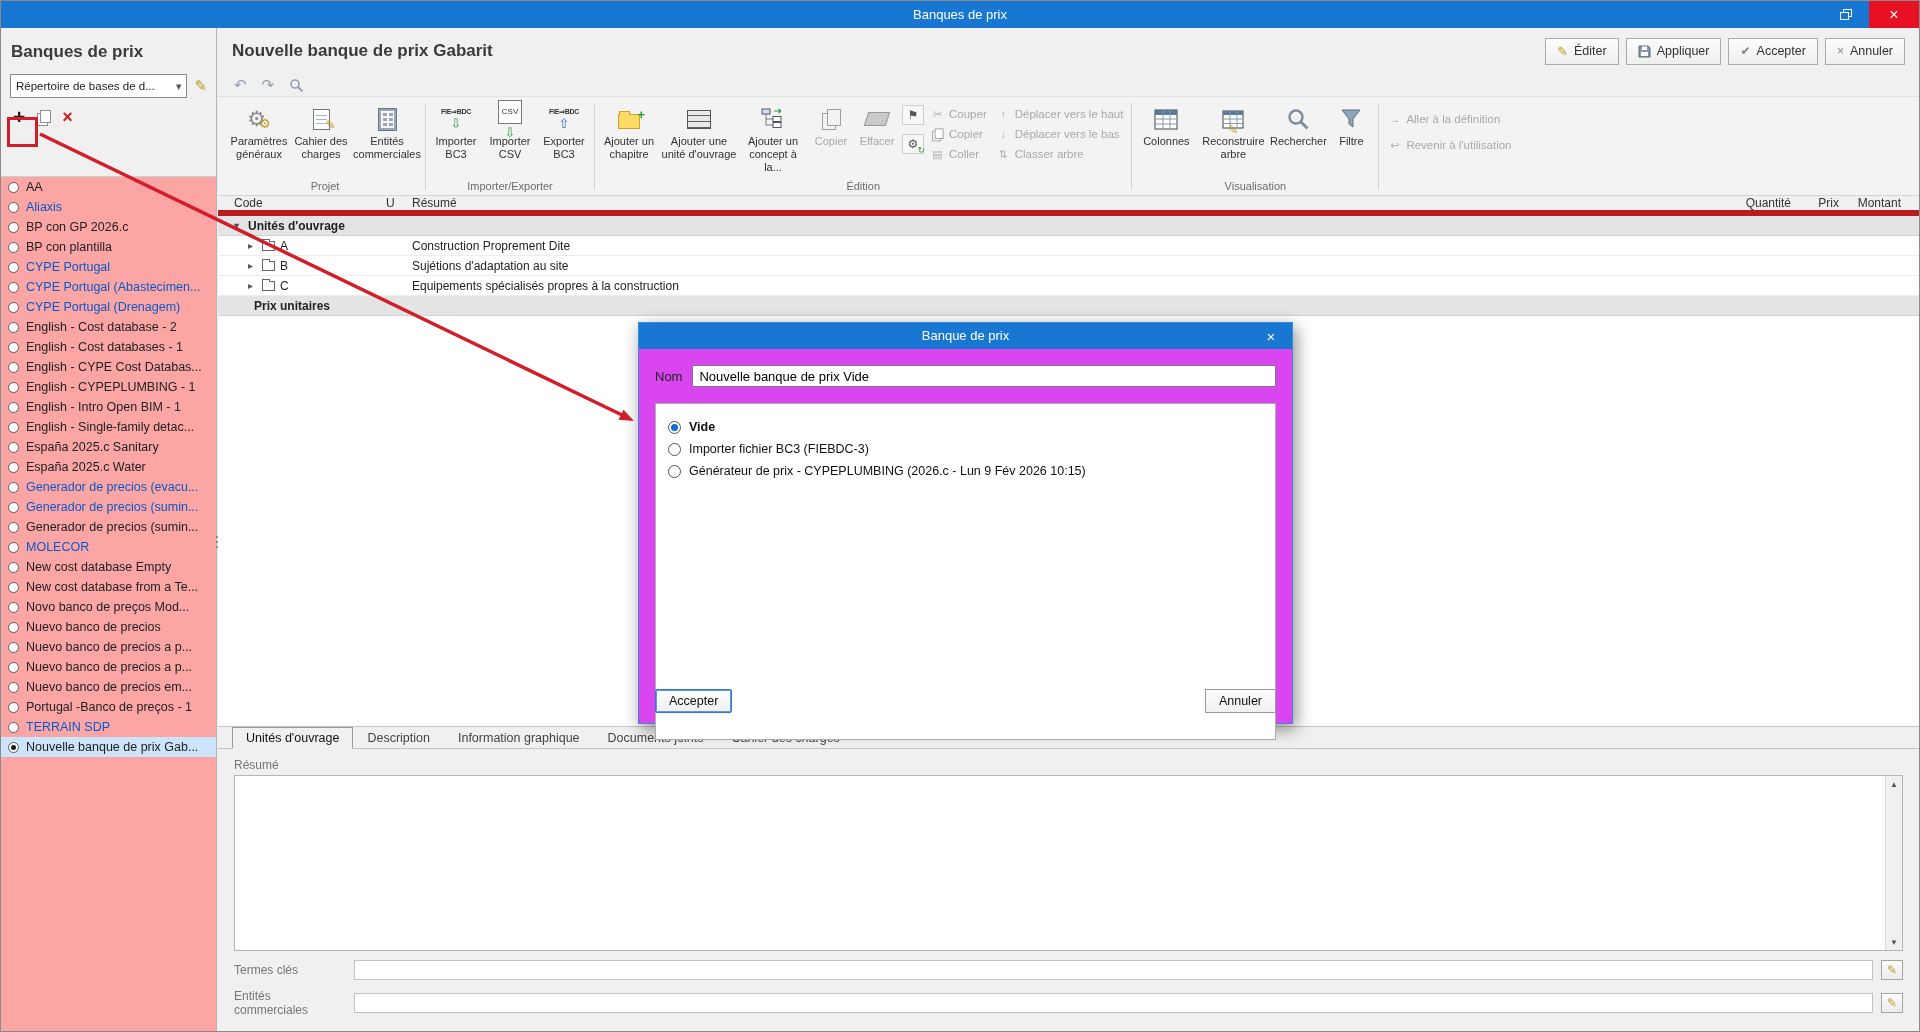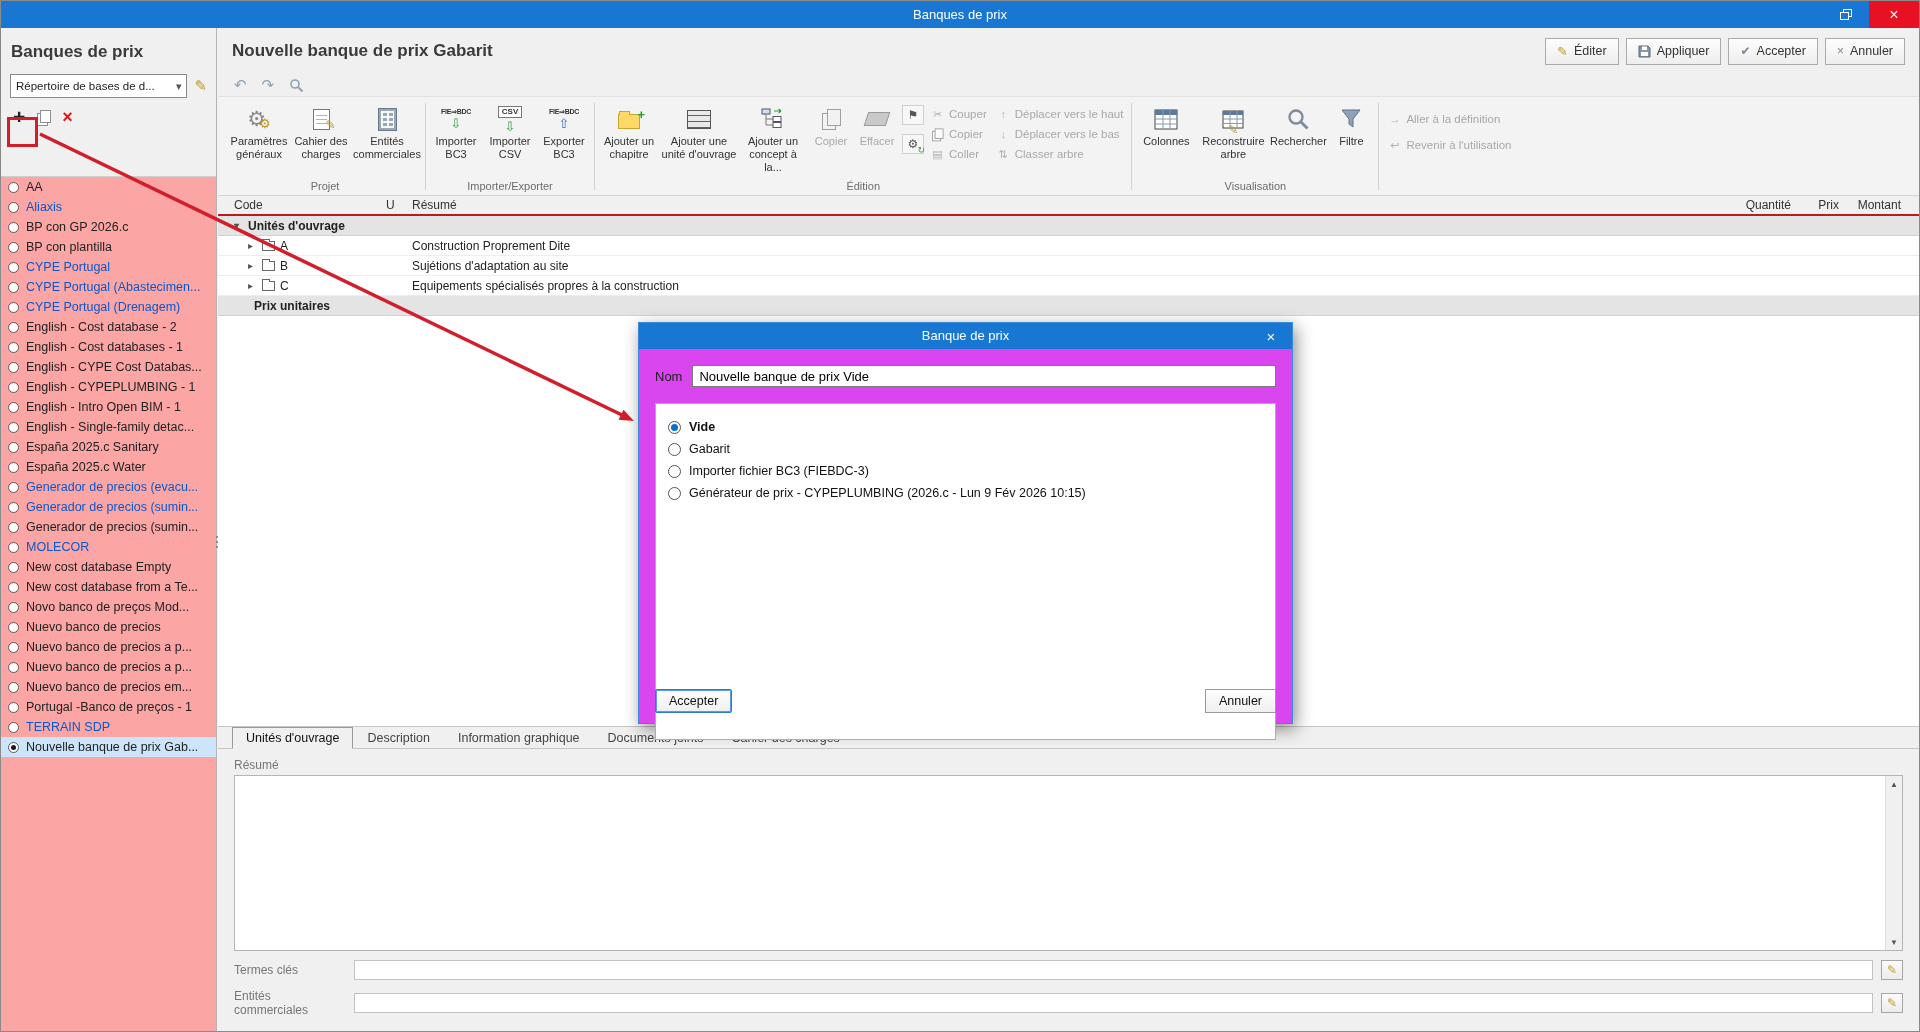--- a/index.html
+++ b/index.html
@@ -60,41 +60,41 @@
   .rbtn.disabled { color:#a8a8a8; }
   .gear-big { font-size:21px; color:#8a8a8a; } .gear-sm { font-size:13px; color:#c09a28; margin-left:-7px; margin-top:10px; }
   .ic-doc { width:17px; height:21px; background:#fff; border:1px solid #777; position:relative; }
   .ic-doc::before { content:""; position:absolute; left:2px; right:2px; top:3px; height:11px; background:repeating-linear-gradient(0deg,#9cb6d8 0 1.5px,transparent 1.5px 4px); }
   .ic-doc .edge-pencil { position:absolute; right:-7px; bottom:-4px; color:#c09a28; font-size:12px; }
   .ic-building { width:19px; height:23px; background:#9aa7b8; border:1px solid #6b7787; position:relative; }
   .ic-building::before { content:""; position:absolute; inset:2px; background:repeating-linear-gradient(0deg,rgba(255,255,255,.9) 0 2px,transparent 2px 5px),repeating-linear-gradient(90deg,rgba(255,255,255,.9) 0 2px,transparent 2px 6px); }
   .ic-fie { display:flex; flex-direction:column; align-items:center; line-height:1; }
   .fie-txt { font-size:7px; font-weight:bold; color:#333; letter-spacing:-0.3px; white-space:nowrap; }
   .fie-arrow { font-size:13px; margin-top:2px; } .green { color:#2e9e3e; } .blue { color:#2f6fbe; }
-  .csv-chip { font-size:8px; font-weight:bold; border:1px solid #777; background:#fff; padding:1px 3px; color:#333; }
+  .csv-chip { font-size:8px; font-weight:normal; border:1px solid #777; background:#fff; padding:7px 3px; color:#333; }
   .ic-folder-lg { position:relative; width:22px; height:15px; background:#ffd965; border:1px solid #c8a62a; margin-top:5px; }
   .ic-folder-lg::before { content:""; position:absolute; top:-4px; left:0; width:9px; height:3px; background:#ffd965; border:1px solid #c8a62a; border-bottom:none; }
   .ic-folder-lg .plus-over { position:absolute; right:-6px; top:-8px; color:#1f9e2e; font-weight:bold; font-size:13px; }
   .ic-bricks { width:24px; height:19px; border:1px solid #555; background:repeating-linear-gradient(0deg,#606060 0 1.5px,#e9e9e9 1.5px 6px); }
   .ic-eraser { width:22px; height:14px; background:#c9c9c9; border:1px solid #9a9a9a; transform:skewX(-18deg); }
   .ic-copy-lg { position:relative; width:18px; height:20px; }
   .ic-copy-lg::before,.ic-copy-lg::after { content:""; position:absolute; width:12px; height:15px; border:1px solid #a0a0a0; background:#f2f2f2; }
   .ic-copy-lg::before { left:0; top:4px; } .ic-copy-lg::after { left:5px; top:0; }
   .small-col { display:flex; flex-direction:column; justify-content:flex-start; gap:9px; padding:7px 2px 0; }
   .sq-icon { width:22px; height:20px; border:1px solid #cfcfcf; background:#f7f7f7; display:flex; align-items:center; justify-content:center; font-size:12px; color:#555; position:relative; }
   .sq-icon .over { position:absolute; right:-2px; bottom:-2px; font-size:9px; color:#2e9e3e; }
   .rtext-col { display:flex; flex-direction:column; gap:4px; padding:8px 5px 0; }
   .rtext-btn { display:flex; align-items:center; gap:5px; font-size:11.5px; color:#a8a8a8; height:16px; white-space:nowrap; }
   .rtext-btn .mini { font-size:11px; color:#b0b0b0; width:13px; text-align:center; }
   .nav-col { display:flex; flex-direction:column; gap:10px; padding:13px 6px 0; }
 
   
   .table-area { position:absolute; top:168px; left:0; right:0; bottom:305px; background:#fff; }
   .thead,.trow { display:grid; grid-template-columns:152px 26px 1fr 95px 48px 62px; padding:0 18px 0 16px; height:20px; align-items:center; font-size:12px; }
-  .thead { background:#f0f0f0; border-bottom:2px solid #b91c1c; color:#333; }
+  .thead { background:#f0f0f0; border-bottom:6px solid #b91c1c; color:#333; }
   .num { text-align:right; }
   .trow { border-bottom:1px solid #ededed; color:#222; }
   .trow.band { background:#e4e4e4; border-bottom:1px solid #d2d2d2; font-weight:bold; }
   .tree-cell { display:flex; align-items:center; gap:5px; overflow:hidden; white-space:nowrap; }
   .indent { padding-left:14px; }
   .tw { color:#555; font-size:10px; width:9px; }
   .ic-folder { position:relative; width:13px; height:10px; background:#fdfdfd; border:1px solid #666; }
   .ic-folder::before { content:""; position:absolute; top:-3px; left:-1px; width:6px; height:2px; background:#fdfdfd; border:1px solid #666; border-bottom:none; }
   .band2-label { padding-left:20px; font-weight:bold; }
 
@@ -676,24 +676,20 @@
       <label>Nom</label>
       <input class="name-input" value="Nouvelle banque de prix Vide" style="">
     </div>
     <div class="option-box">
 
         <div class="radio-row selected bold">
           <span class="radio"></span>
           <span>Vide</span>
         </div>
 
-        <div class="radio-row">
-          <span class="radio"></span>
-          <span>Gabarit</span>
-        </div>
 
         <div class="radio-row">
           <span class="radio"></span>
           <span>Importer fichier BC3 (FIEBDC-3)</span>
         </div>
 
         <div class="radio-row">
           <span class="radio"></span>
           <span>Générateur de prix - CYPEPLUMBING (2026.c - Lun  9 Fév 2026  10:15)</span>
         </div>

